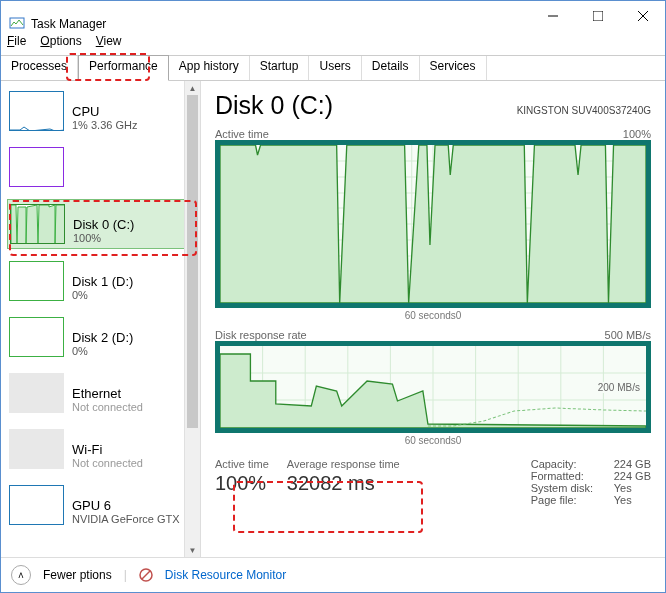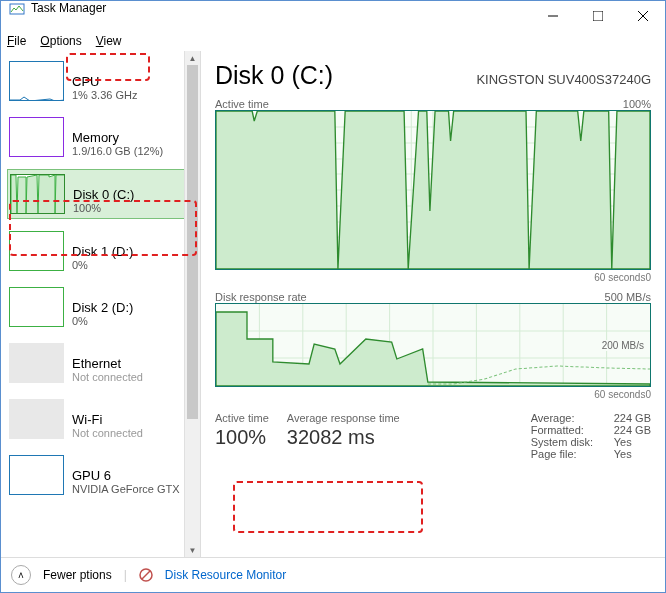--- a/index.html
+++ b/index.html
@@ -1,17 +1,17 @@
 <!DOCTYPE html>
 <html><head>
 <meta charset="utf-8">
 <style>
 html,body{margin:0;padding:0;font-family:"Segoe UI",Arial,sans-serif;font-size:12px;color:#000;background:#fff}
 .window{width:666px;height:593px;border:1px solid #5a8fcf;box-sizing:border-box;display:flex;flex-direction:column;background:#fff;position:relative}
-.titlebar{height:30px;display:flex;align-items:flex-start;padding:0 0 0 8px;color:#000}
+.titlebar{height:30px;display:flex;align-items:flex-end;padding:0 0 0 8px;color:#000}
 .titlebar .icon{width:16px;height:16px;margin-right:6px}
 .titlebar .title{flex:1;font-size:12px}
 .win-ctrl{display:flex}
 .win-ctrl div{width:45px;height:30px;display:flex;align-items:center;justify-content:center;font-size:12px}
 .menubar{height:20px;display:flex;align-items:center;padding:0 6px;gap:14px;font-size:12px}
 .menubar span u{text-decoration:underline}
 .tabs{height:24px;border-bottom:1px solid #ccc;border-top:1px solid #ccc;display:flex;font-size:12px;margin-top:4px}
 .tabs .tab{padding:3px 10px;border-right:1px solid #ddd;cursor:default;position:relative}
 .tabs .tab.active{background:#fff;border:1px solid #aaa;border-bottom:1px solid #fff;margin-top:-1px;margin-bottom:-1px}
 .highlight-red{position:absolute;border:2px dashed #e02020;border-radius:4px;pointer-events:none;z-index:50}
@@ -24,27 +24,27 @@
 .sb-thumb.disk{border-color:#3cb043}
 .sb-thumb.disk-sel{border-color:#2e8b2e}
 .sb-thumb.eth{border-width:0;background:#e8e8e8}
 .sb-info{display:flex;flex-direction:column;justify-content:flex-end}
 .sb-name{font-size:13px;color:#000}
 .sb-sub{font-size:11px;color:#555}
 .sb-sub.grey{color:#999}
 .detail{flex:1;padding:10px 14px 0 14px;position:relative;overflow:hidden}
 .hdr{display:flex;align-items:baseline;justify-content:space-between}
 .hdr h1{font-size:25px;font-weight:400;margin:0}
-.hdr .model{font-size:13px;color:#444}
+.hdr .model{font-size:10px;color:#444}
 .glabel{font-size:11px;color:#666;display:flex;justify-content:space-between;margin-top:8px}
-.graph{border:1px solid #0f766e;background:#f7fcf7;position:relative;overflow:hidden}
+.graph{border:5px solid #0f766e;background:#f7fcf7;position:relative;overflow:hidden}
 .graph.big{height:158px}
 .graph.small{height:82px}
 .grid line{stroke:#d5ecd5;stroke-width:1}
-.axis{font-size:10px;color:#777;display:flex;justify-content:flex-end;margin-top:2px}
+.axis{font-size:10px;color:#777;display:flex;justify-content:center;margin-top:2px}
 .stats{display:flex;margin-top:12px;gap:18px;font-size:11px}
 .stats .col{display:flex;flex-direction:column}
 .stats .lbl{color:#666;font-size:11px}
 .stats .val{font-size:20px;color:#333;margin-top:2px}
 .props{font-size:11px;color:#555;margin-left:auto}
 .props div{display:flex;gap:8px}
 .props .k{width:75px}
 .footer{height:34px;border-top:1px solid #ddd;display:flex;align-items:center;padding:0 10px;gap:12px;font-size:12px}
 .footer .link{color:#0066cc}
 .chev{width:18px;height:18px;border:1px solid #aaa;border-radius:50%;display:flex;align-items:center;justify-content:center;font-size:10px}
@@ -85,42 +85,47 @@
       </div>
     </div>
   </div>
 
   <div class="menubar">
     <span><u>F</u>ile</span>
     <span><u>O</u>ptions</span>
     <span><u>V</u>iew</span>
   </div>
 
+  <div class="tabs">
+    <div class="tab">Processes</div>
+    <div class="tab active">Performance</div>
+    <div class="tab">App history</div>
+    <div class="tab">Startup</div>
+    <div class="tab">Users</div>
+    <div class="tab">Details</div>
+    <div class="tab">Services</div>
+  </div>
 
   <div class="content">
 
     <div class="sidebar">
       <div class="sb-item">
         <div class="sb-thumb">
           <svg width="55" height="40" viewBox="0 0 55 40" preserveAspectRatio="none">
               <polyline points="0,38 10,38 14,35 20,39 30,38 40,37 45,39 55,38" fill="none" stroke="#1f77b4"></polyline>
             </svg>
         </div>
         <div class="sb-info">
           <div class="sb-name">CPU</div>
           <div class="sb-sub">1% 3.36 GHz</div>
         </div>
       </div>
 
       <div class="sb-item">
         <div class="sb-thumb mem"></div>
-        <div class="sb-info">
-          <div class="sb-name">Memory</div>
-          <div class="sb-sub">1.9/16.0 GB (12%)</div>
-        </div>
       </div>
 
       <div class="sb-item selected">
         <div class="sb-thumb disk-sel">
           <svg width="55" height="40" viewBox="0 0 55 40" preserveAspectRatio="none">
             <polygon points="0,0 5,0 5,2 6,40 7,2 15,2 15,40 16,2 26,0 27,40 28,0 38,0 38,2 44,0 44,40 45,0 55,0 55,40 0,40" fill="#cdebcd" stroke="#3cb043"></polygon>
           </svg>
         </div>
         <div class="sb-info">
           <div class="sb-name">Disk 0 (C:)</div>
@@ -258,21 +263,21 @@
         <div class="col">
           <span class="lbl">Active time</span>
           <span class="val">100%</span>
         </div>
         <div class="col">
           <span class="lbl">Average response time</span>
           <span class="val">32082 ms</span>
         </div>
         <div class="props">
           <div>
-              <span class="k">Average:</span>
+              <span class="k">Capacity:</span>
               <span>224 GB</span>
             </div>
           <div>
               <span class="k">Formatted:</span>
               <span>224 GB</span>
             </div>
           <div>
               <span class="k">System disk:</span>
               <span>Yes</span>
             </div>

